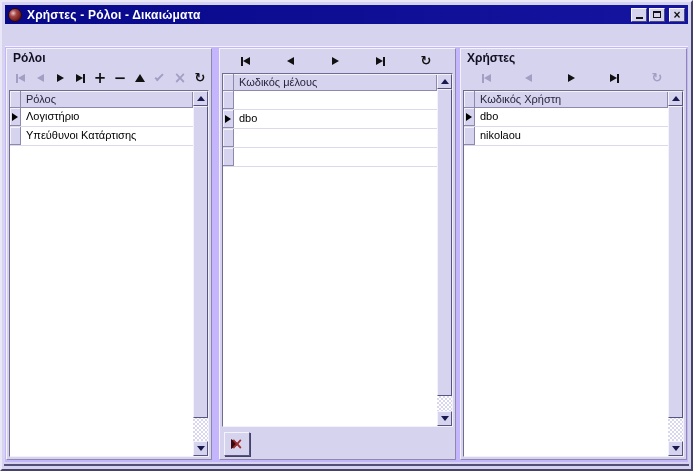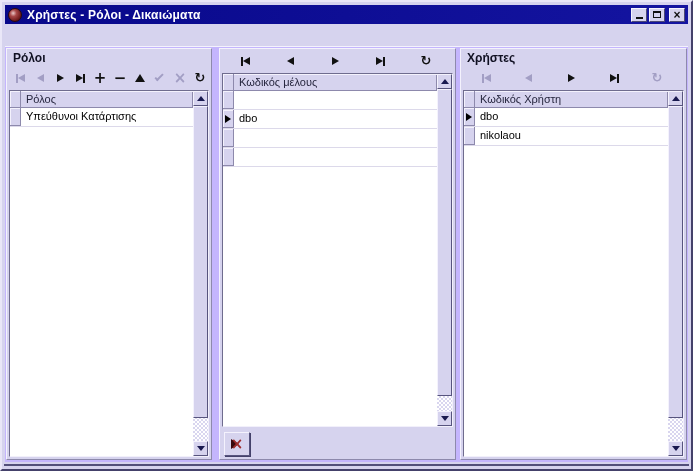--- a/index.html
+++ b/index.html
@@ -216,20 +216,26 @@
           </span>
       </div>
 
       <div class="grid">
         <div class="grid-inner">
           <div class="grid-header">
             <span class="ind-h"></span>
             <span class="col-h">Ρόλος</span>
           </div>
           <div class="grid-row">
+            <span class="ind">
+                <i class="marker"></i>
+              </span>
+            <span class="cell">Λογιστήριο</span>
+          </div>
+          <div class="grid-row">
             <span class="ind"></span>
             <span class="cell">Υπεύθυνοι Κατάρτισης</span>
           </div>
         </div>
         <div class="vscroll">
           <span class="sb-btn sb-up">
               <i class="sb-tri-up"></i>
             </span>
           <span class="sb-thumb thumb-long"></span>
           <span class="sb-btn sb-down">

